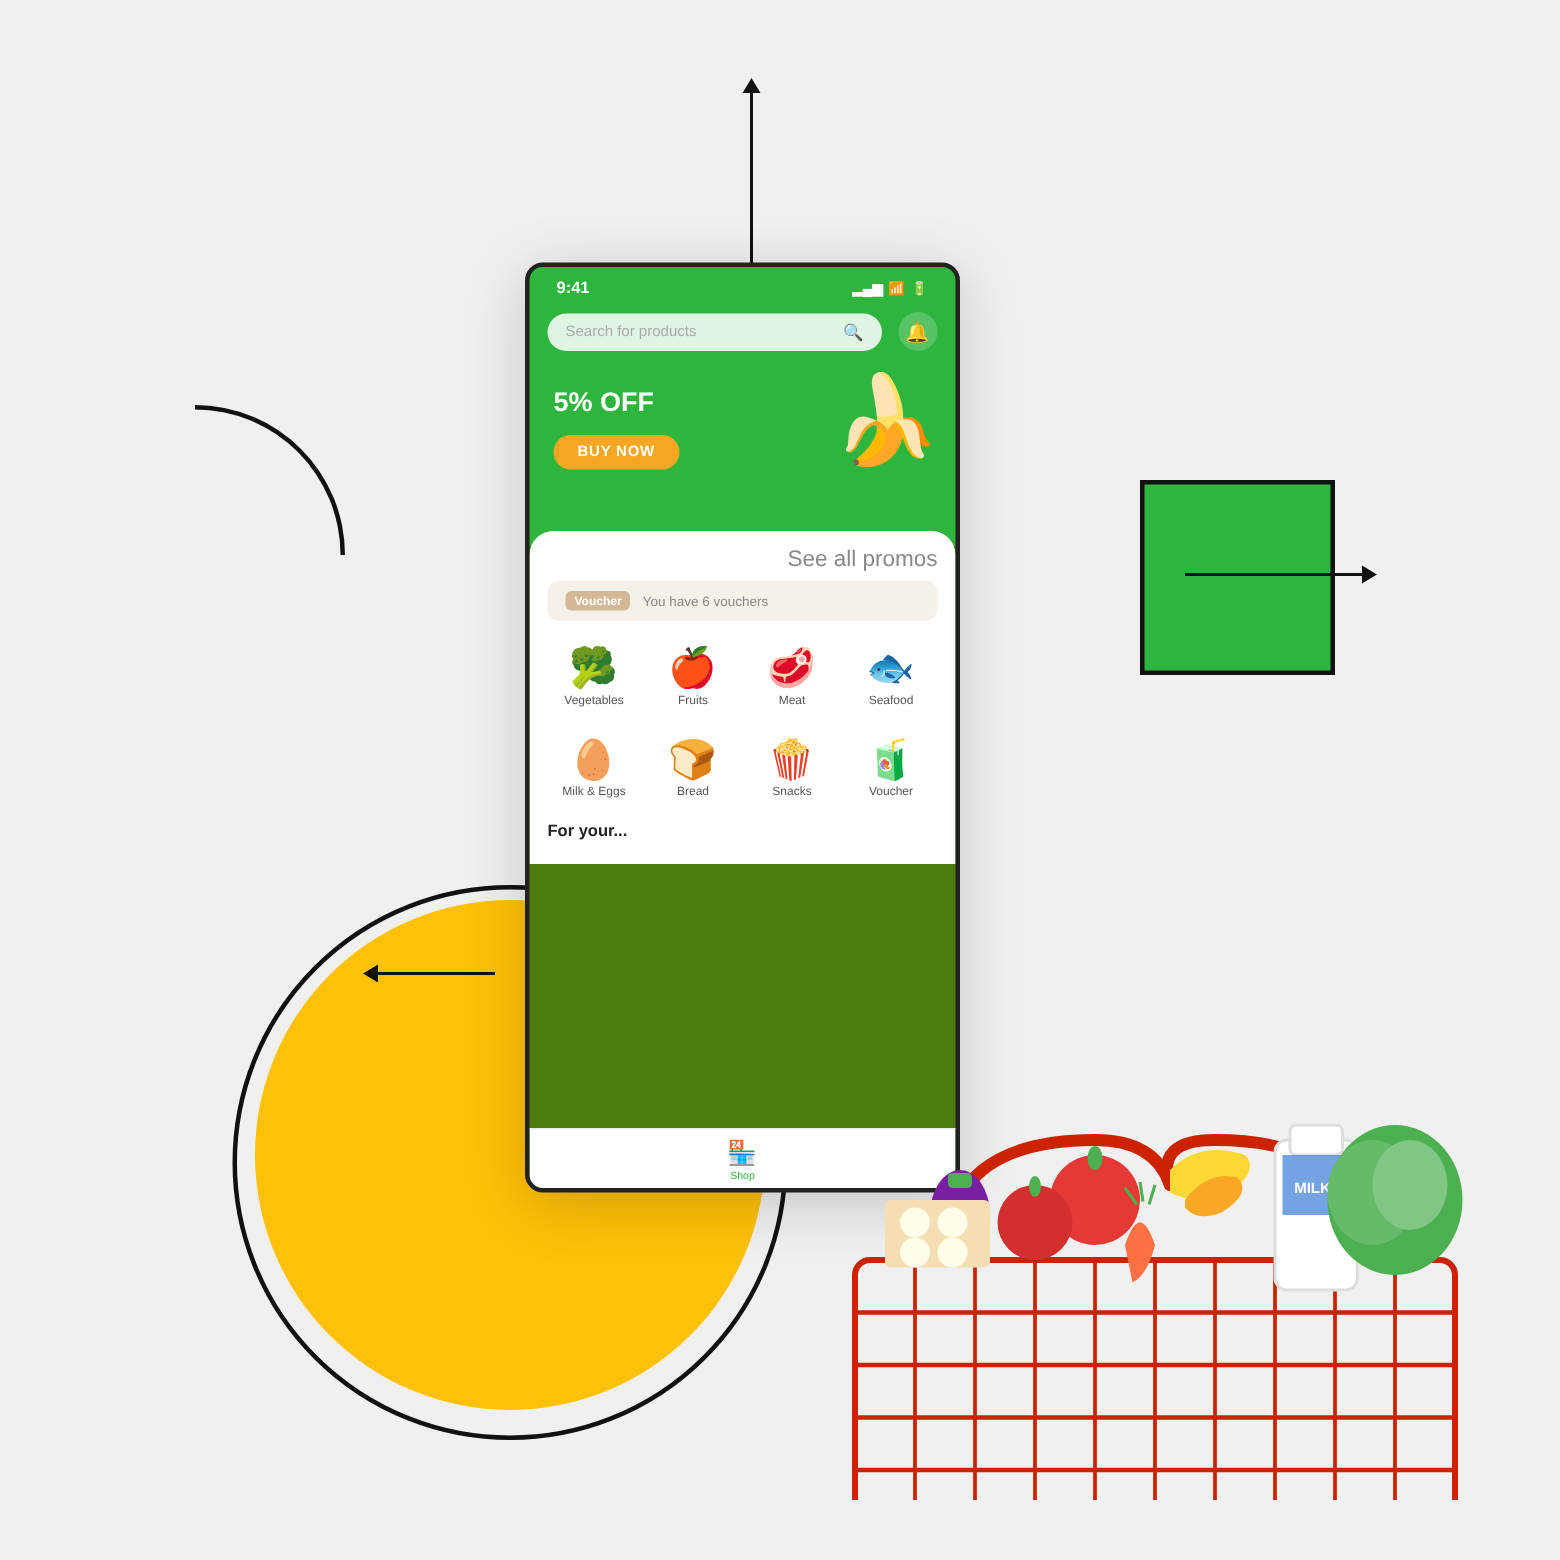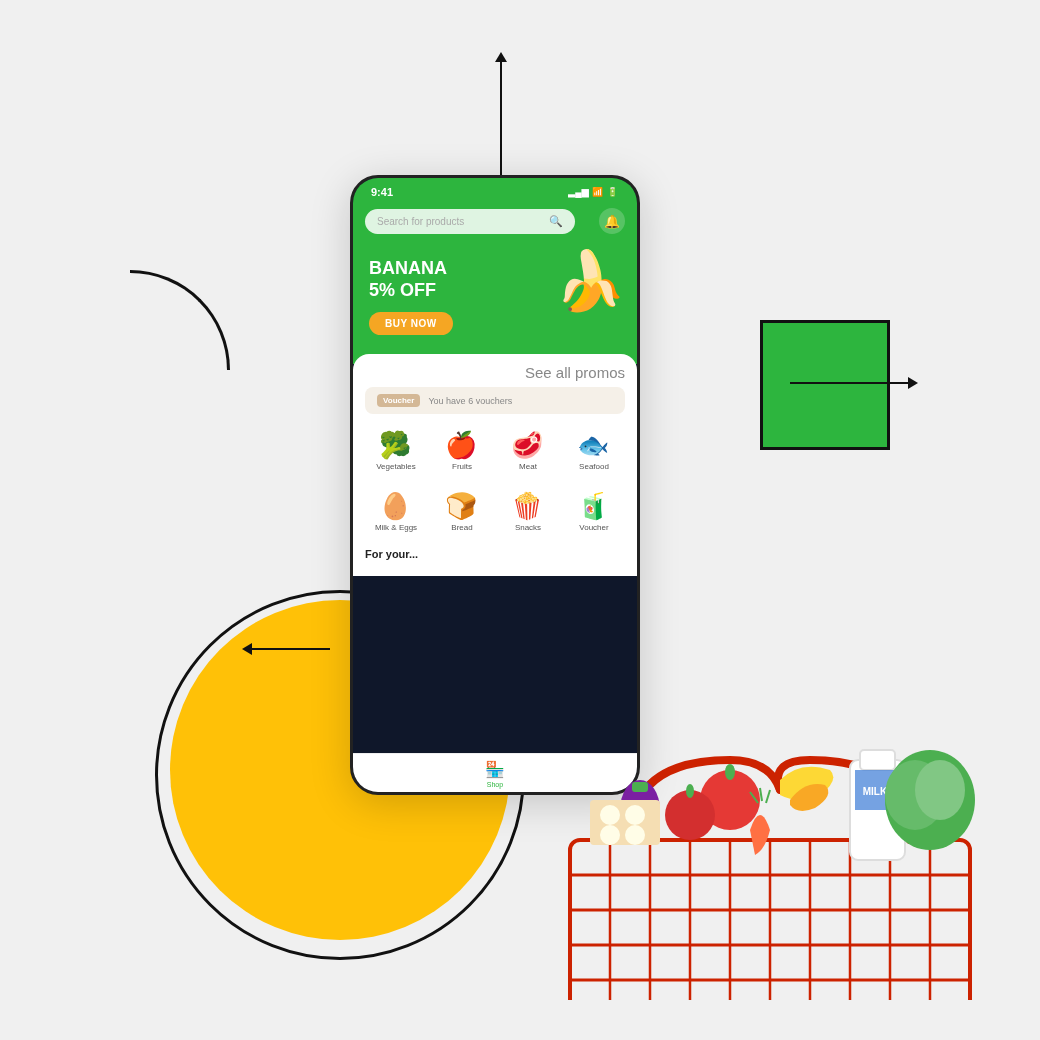--- a/index.html
+++ b/index.html
@@ -110,22 +110,22 @@
       border-right: 10px solid #111;
     }
 
     
     .phone {
       position: absolute;
       top: 175px;
       left: 350px;
       width: 290px;
       height: 620px;
-      background: #0f172a;
-      border-radius: 28px;
+      background: #4d7c0f;
+      border-radius: 12px;
       border: 3px solid #222;
       overflow: hidden;
       z-index: 10;
       box-shadow: 0 8px 40px rgba(0,0,0,0.18);
     }
 
     
     .status-bar {
       background: #2db53e;
       display: flex;
@@ -142,21 +142,21 @@
       align-items: center;
       font-size: 9px;
     }
 
     
     .search-area {
       background: #2db53e;
       padding: 6px 12px 10px;
       display: flex;
       align-items: center;
-      gap: 24px;
+      gap: 11px;
     }
     .search-input {
       flex: 1;
       background: rgba(255,255,255,0.85);
       border: none;
       border-radius: 20px;
       padding: 6px 12px;
       font-size: 11px;
       color: #888;
       display: flex;
@@ -367,21 +367,20 @@
     <div class="search-input">
       <span class="search-input-inner">Search for products</span>
       <span>🔍</span>
     </div>
     <div class="bell-icon">
       <span>🔔</span>
     </div>
   </div>
 
   <div class="banner">
-    <div class="banner-text">BANANA</div>
     <div class="banner-discount">5% OFF</div>
     <button class="buy-now-btn">BUY NOW</button>
     <div class="banana-img">🍌</div>
   </div>
 
   <div class="content-area">
 
     <div class="see-all-promos">
       <span>See all promos</span>
     </div>

